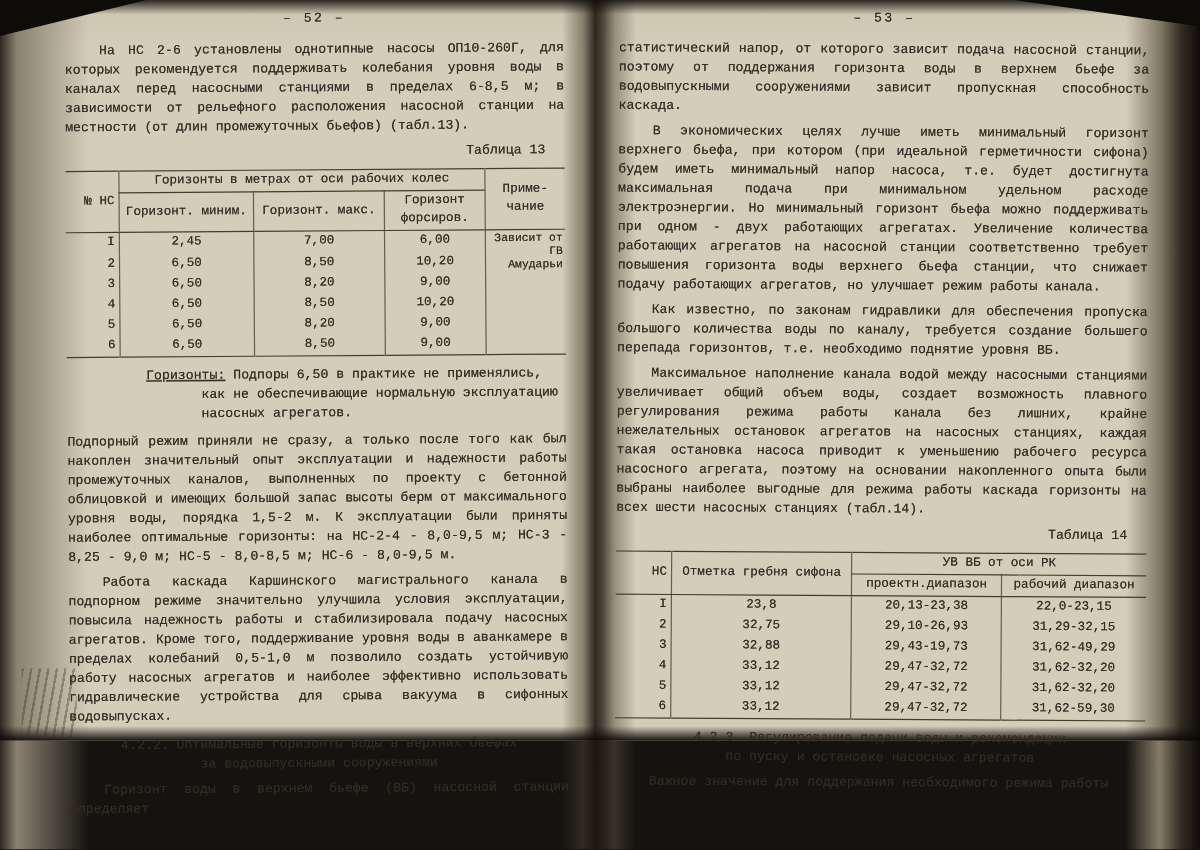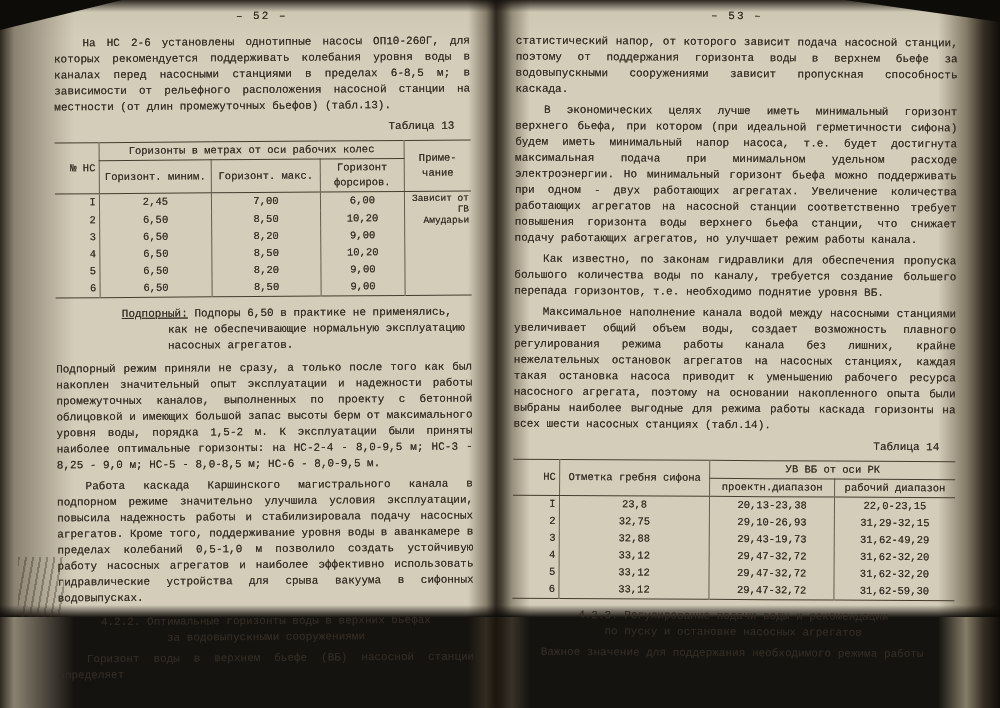--- a/index.html
+++ b/index.html
@@ -152,21 +152,21 @@
       <tr>
         <td class="c1">6</td>
         <td>6,50</td>
         <td>8,50</td>
         <td>9,00</td>
         <td class="notecell"></td>
       </tr>
     </tbody>
       </table>
 
-    <div class="note"><span class="nlabel">Подпорный:</span><span> Подпоры 6,50 в практике не применялись, как не обеспечивающие нормальную эксплуатацию насосных агрегатов.</span></div>
+    <div class="note"><span class="nlabel">Горизонты:</span><span> Подпоры 6,50 в практике не применялись, как не обеспечивающие нормальную эксплуатацию насосных агрегатов.</span></div>
 
     <p>Подпорный режим приняли не сразу, а только после того как был накоплен значительный опыт эксплуатации и надежности работы промежуточных каналов, выполненных по проекту с бетонной облицовкой и имеющих большой запас высоты берм от максимального уровня воды, порядка 1,5-2 м. К эксплуатации были приняты наиболее оптимальные горизонты: на НС-2-4 - 8,0-9,5 м; НС-3 - 8,25 - 9,0 м; НС-5 - 8,0-8,5 м; НС-6 - 8,0-9,5 м.</p>
     <p class="ind">Работа каскада Каршинского магистрального канала в подпорном режиме значительно улучшила условия эксплуатации, повысила надежность работы и стабилизировала подачу насосных агрегатов. Кроме того, поддерживание уровня воды в аванкамере в пределах колебаний 0,5-1,0 м позволило создать устойчивую работу насосных агрегатов и наиболее эффективно использовать гидравлические устройства для срыва вакуума в сифонных водовыпусках.</p>
     <div class="section">4.2.2. Оптимальные горизонты воды в верхних бьефах за водовыпускными сооружениями</div>
     <p class="ind">Горизонт воды в верхнем бьефе (ВБ) насосной станции определяет</p>
   </div>
 
   <div class="page page-right">
     <div class="pageno">– 53 –</div>
     <p>статистический напор, от которого зависит подача насосной станции, поэтому от поддержания горизонта воды в верхнем бьефе за водовыпускными сооружениями зависит пропускная способность каскада.</p>

